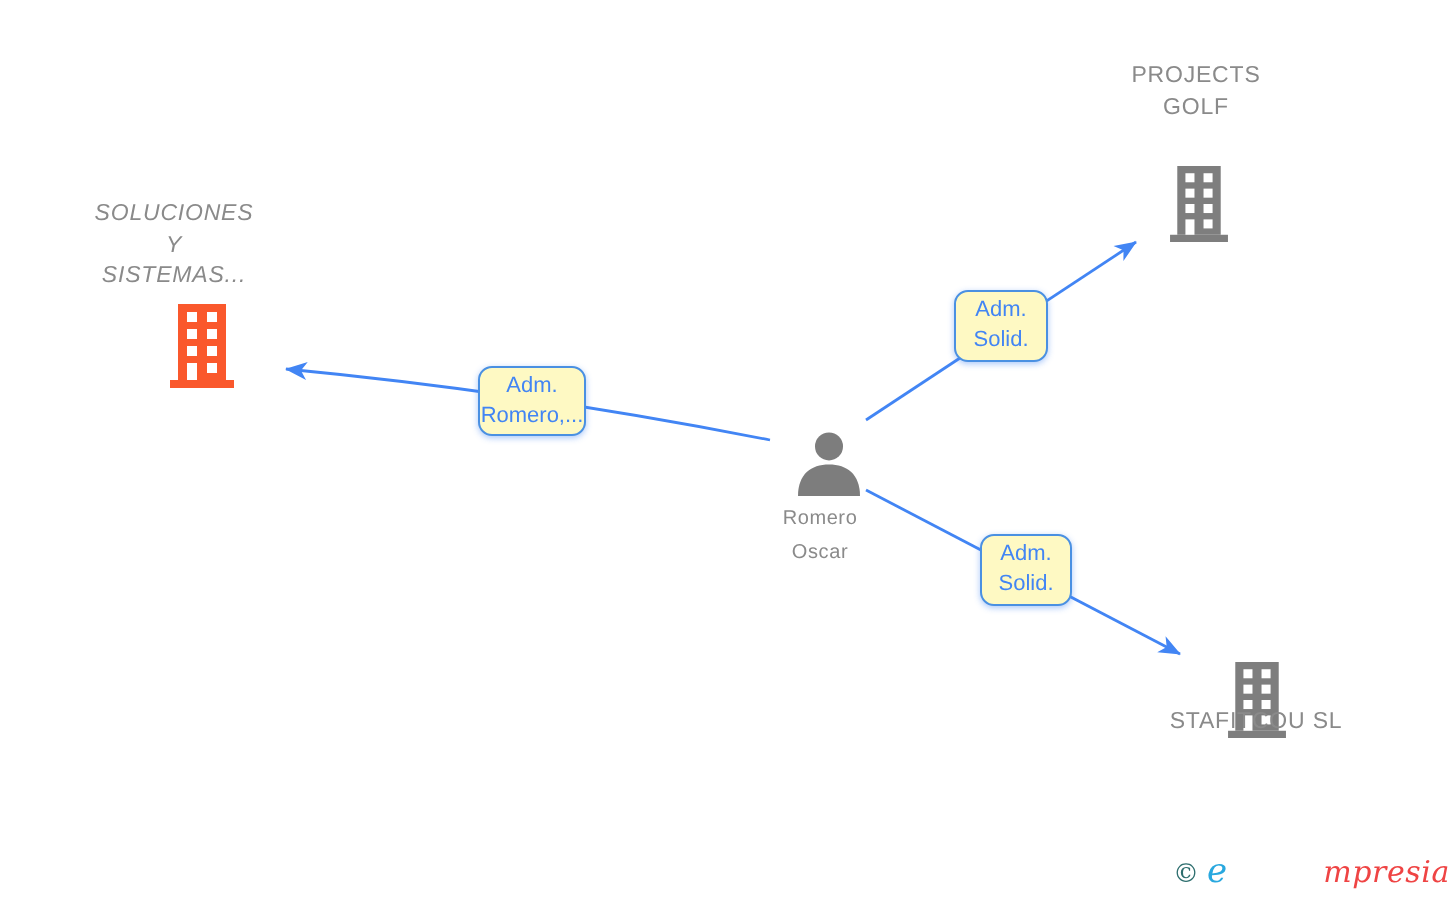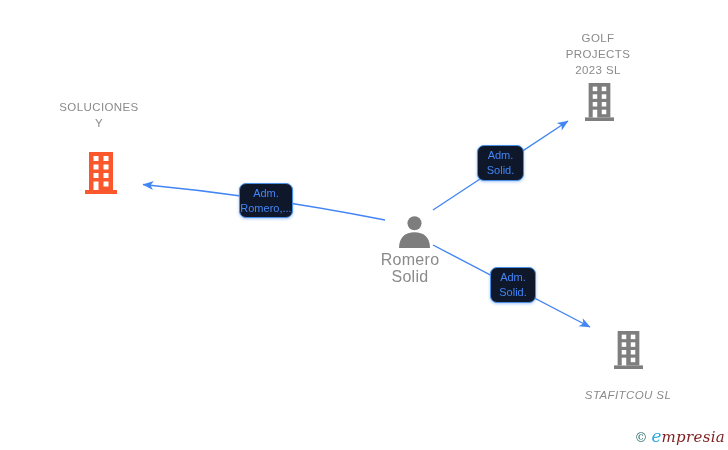--- a/index.html
+++ b/index.html
@@ -17,30 +17,30 @@
     position:absolute;z-index:3;
     text-align:center;
     color:#8a8a8a;
     font-size:11.5px;
     line-height:15.5px;
     letter-spacing:.4px;
     cursor:pointer;
   }
   .node-label span{display:block;}
   .person-label{
-    font-size:16px;
+    font-size:10px;
     line-height:17px;
     letter-spacing:.3px;
   }
   .node-icon{position:absolute;z-index:3;cursor:pointer;}
   .node-icon svg{display:block;width:100%;height:100%;}
 
   .edge-label{
     position:absolute;z-index:4;
-    background:#0f172a;
+    background:#fef9c3;
     border:1.5px solid #4a90e2;
     border-radius:7px;
     box-shadow:0 1px 3px rgba(66,133,244,.45);
     color:#4285f4;
     font-size:11px;
     line-height:15px;
     text-align:center;
     display:flex;flex-direction:column;justify-content:center;
     box-sizing:border-box;
     cursor:pointer;
@@ -48,61 +48,61 @@
   .edge-label span{display:block;}
 
   .logo{
     position:absolute;right:3px;bottom:4px;z-index:5;
     font-family:"DejaVu Serif", serif;
     font-style:italic;
     white-space:nowrap;
   }
   .logo .copy{color:#2d6e6e;font-size:13px;margin-right:4px;font-style:normal;}
   .logo .brand-e{color:#29a8df;font-size:17px;}
-  .logo .brand-rest{color:#7f1d1d;font-size:15px;letter-spacing:.3px;}
+  .logo .brand-rest{color:#ef4444;font-size:15px;letter-spacing:.3px;margin-left:48px;}
 </style>
 </head>
 <body>
 
 <div class="canvas">
 
   <svg class="edges-layer" width="728" height="450" viewBox="0 0 728 450">
     <defs>
       <marker id="arrow" viewBox="0 0 12 10" refX="11" refY="5" markerWidth="12" markerHeight="10" markerUnits="userSpaceOnUse" orient="auto">
         <path d="M0.5,0.5 L11.5,5 L0.5,9.5 L3.5,5 Z" fill="#4285f4"></path>
       </marker>
     </defs>
     <path class="edge" d="M385,220 Q263,196 143,184.5" marker-end="url(#arrow)"></path>
     <path class="edge" d="M433,210 L568,121" marker-end="url(#arrow)"></path>
     <path class="edge" d="M433,245 L590,327" marker-end="url(#arrow)"></path>
   </svg>
 
-  <div class="node-label" style="left:24px;top:100px;width:150px;">
+  <div class="node-label" style="left:12px;top:100px;width:150px;font-style:italic;">
     <span>SOLUCIONES</span>
     <span>Y</span>
+    <span>SISTEMAS...</span>
   </div>
   <div class="node-icon" style="left:84px;top:152px;width:34px;height:42px;">
     <svg viewBox="0 0 34 42">
       <rect x="1" y="38" width="32" height="4" fill="#fa582c"></rect>
       <rect x="5" y="0" width="24" height="38" fill="#fa582c"></rect>
       <rect x="9.5" y="4" width="5" height="5" fill="#fff"></rect>
       <rect x="19.5" y="4" width="5" height="5" fill="#fff"></rect>
       <rect x="9.5" y="12.5" width="5" height="5" fill="#fff"></rect>
       <rect x="19.5" y="12.5" width="5" height="5" fill="#fff"></rect>
       <rect x="9.5" y="21" width="5" height="5" fill="#fff"></rect>
       <rect x="19.5" y="21" width="5" height="5" fill="#fff"></rect>
       <rect x="9.5" y="29.5" width="5" height="8.5" fill="#fff"></rect>
       <rect x="19.5" y="29.5" width="5" height="5" fill="#fff"></rect>
     </svg>
   </div>
 
   <div class="node-label" style="left:523px;top:30px;width:150px;line-height:16px;">
+    <span>PROJECTS</span>
     <span>GOLF</span>
-    <span>PROJECTS</span>
-    <span>2023 SL</span>
   </div>
   <div class="node-icon" style="left:584px;top:83px;width:31px;height:38px;">
     <svg viewBox="0 0 34 42">
       <rect x="1" y="38" width="32" height="4" fill="#7e7e7e"></rect>
       <rect x="5" y="0" width="24" height="38" fill="#7e7e7e"></rect>
       <rect x="9.5" y="4" width="5" height="5" fill="#fff"></rect>
       <rect x="19.5" y="4" width="5" height="5" fill="#fff"></rect>
       <rect x="9.5" y="12.5" width="5" height="5" fill="#fff"></rect>
       <rect x="19.5" y="12.5" width="5" height="5" fill="#fff"></rect>
       <rect x="9.5" y="21" width="5" height="5" fill="#fff"></rect>
@@ -113,38 +113,38 @@
   </div>
 
   <div class="node-icon" style="left:397px;top:216px;width:35px;height:32px;">
     <svg viewBox="0 0 35 32">
       <circle cx="17.5" cy="7.2" r="7" fill="#7d7d7d"></circle>
       <path d="M2,32 C2,21 8.5,16.2 17.5,16.2 C26.5,16.2 33,21 33,32 Z" fill="#7d7d7d"></path>
     </svg>
   </div>
   <div class="node-label person-label" style="left:345px;top:251px;width:130px;">
     <span>Romero</span>
-    <span>Solid</span>
+    <span>Oscar</span>
   </div>
 
   <div class="node-icon" style="left:613px;top:331px;width:31px;height:38px;">
     <svg viewBox="0 0 34 42">
       <rect x="1" y="38" width="32" height="4" fill="#7e7e7e"></rect>
       <rect x="5" y="0" width="24" height="38" fill="#7e7e7e"></rect>
       <rect x="9.5" y="4" width="5" height="5" fill="#fff"></rect>
       <rect x="19.5" y="4" width="5" height="5" fill="#fff"></rect>
       <rect x="9.5" y="12.5" width="5" height="5" fill="#fff"></rect>
       <rect x="19.5" y="12.5" width="5" height="5" fill="#fff"></rect>
       <rect x="9.5" y="21" width="5" height="5" fill="#fff"></rect>
       <rect x="19.5" y="21" width="5" height="5" fill="#fff"></rect>
       <rect x="9.5" y="29.5" width="5" height="8.5" fill="#fff"></rect>
       <rect x="19.5" y="29.5" width="5" height="5" fill="#fff"></rect>
     </svg>
   </div>
-  <div class="node-label" style="left:553px;top:388px;width:150px;font-style:italic;">
+  <div class="node-label" style="left:553px;top:354px;width:150px;">
     <span>STAFITCOU SL</span>
   </div>
 
   <div class="edge-label" style="left:239px;top:183px;width:54px;height:35px;">
     <span>Adm.</span>
     <span>Romero,...</span>
   </div>
   <div class="edge-label" style="left:477px;top:145px;width:47px;height:36px;">
     <span>Adm.</span>
     <span>Solid.</span>

